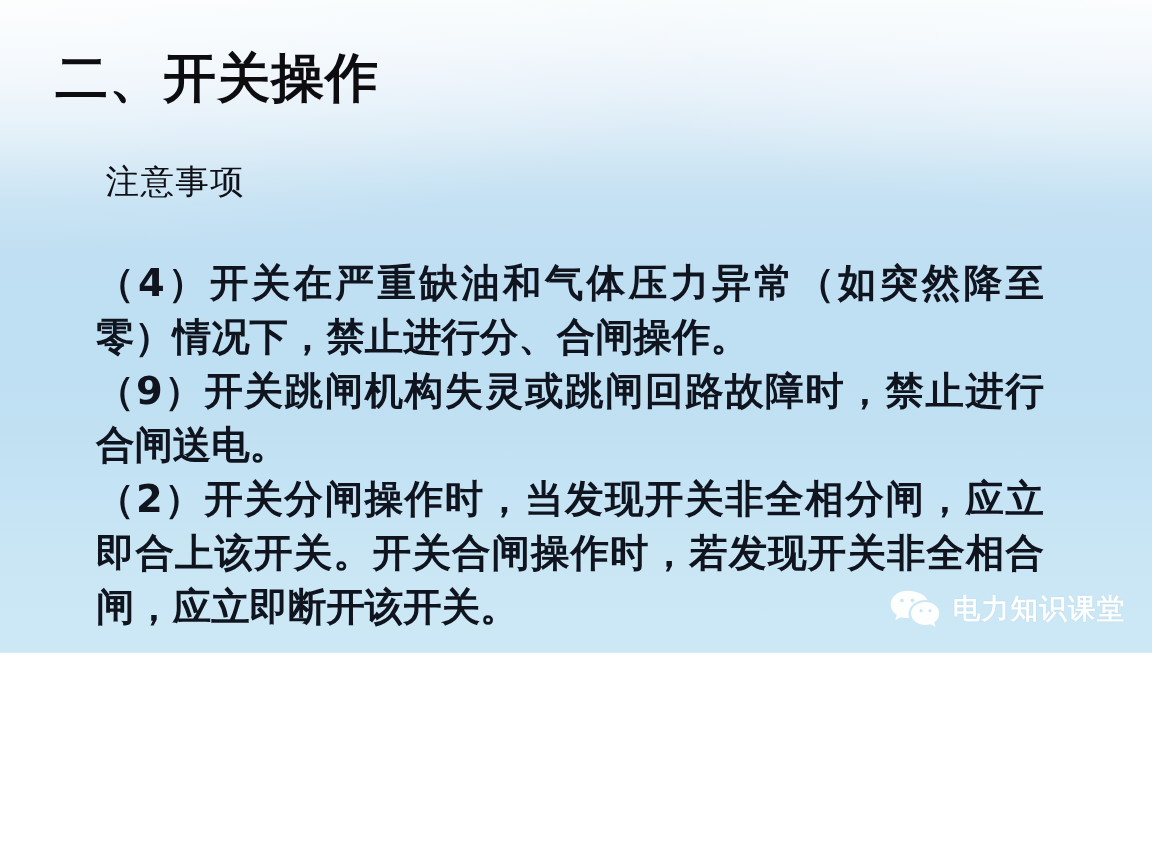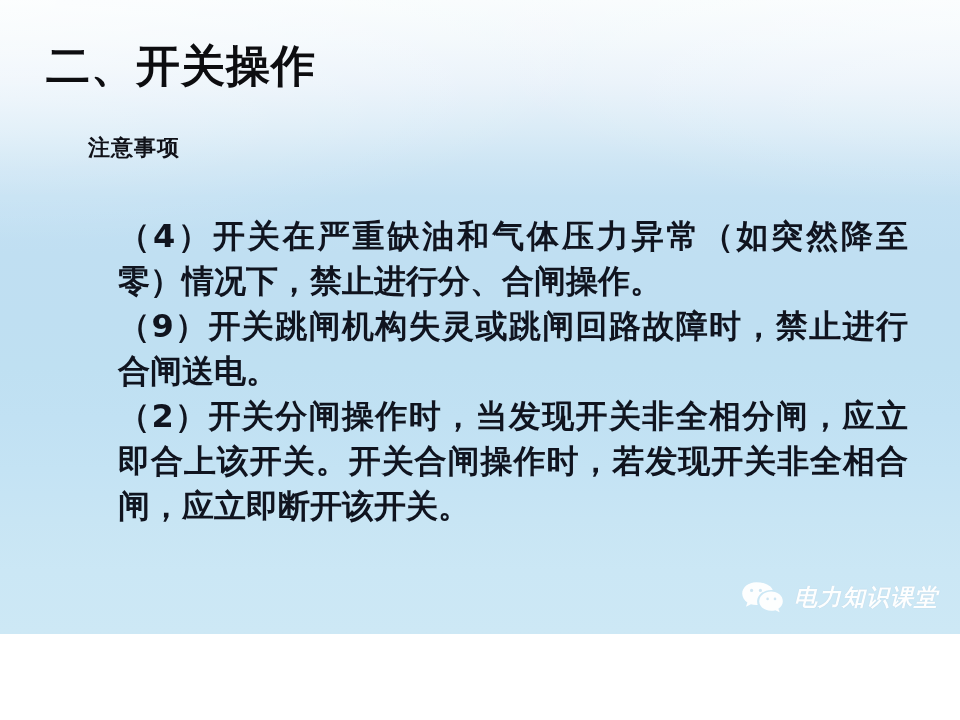--- a/index.html
+++ b/index.html
@@ -3,21 +3,21 @@
 <meta charset="utf-8">
 <title>Slide</title>
 <style>
   * { margin:0; padding:0; box-sizing:border-box; }
   html, body {
     width:960px; height:720px; overflow:hidden;
     font-family:"DejaVu Sans", sans-serif;
   }
   #slide {
     position:relative;
-    width:960px; height:634px;
+    width:960px; height:544px;
     background:
       linear-gradient(to bottom,
         #f8fcfd 0%,
         #f2f8fc 6%,
         #e9f2fa 13%,
         #dbecf7 20%,
         #cde5f4 26%,
         #c4e1f3 31%,
         #c0dff2 40%,
         #bfdff2 50%,
@@ -46,51 +46,49 @@
     font-size:44px;
     font-weight:bold;
     color:#0d0d10;
     letter-spacing:1px;
     line-height:1.1;
     white-space:nowrap;
   }
   .subtitle {
     position:absolute;
     left:88px; top:133px;
-    font-size:22px;
-    font-weight:700;
+    font-size:28px;
+    font-weight:400;
     color:#101118;
     letter-spacing:1px;
     white-space:nowrap;
   }
   .body-block {
     position:absolute;
     left:80px; top:214px;
     width:790px;
-    margin-left:38px;
   }
   .body-para {
     font-size:32px;
     font-weight:bold;
     color:#10141f;
     line-height:45px;
     text-align:justify;
     text-justify:inter-character;
     letter-spacing:0px;
   }
   .body-para.p1 { text-indent:0; }
 
   .watermark {
     position:absolute;
     right:22px; bottom:20px;
     display:flex;
     align-items:center;
     gap:9px;
     opacity:0.97;
-    font-style:italic;
   }
   .wm-logo { width:44px; height:34px; position:relative; flex:0 0 auto; }
   .wm-text {
     font-size:23px;
     font-weight:bold;
     color:#ffffff;
     letter-spacing:1px;
     text-shadow:0 0 1px rgba(120,160,190,0.45);
     white-space:nowrap;
   }

